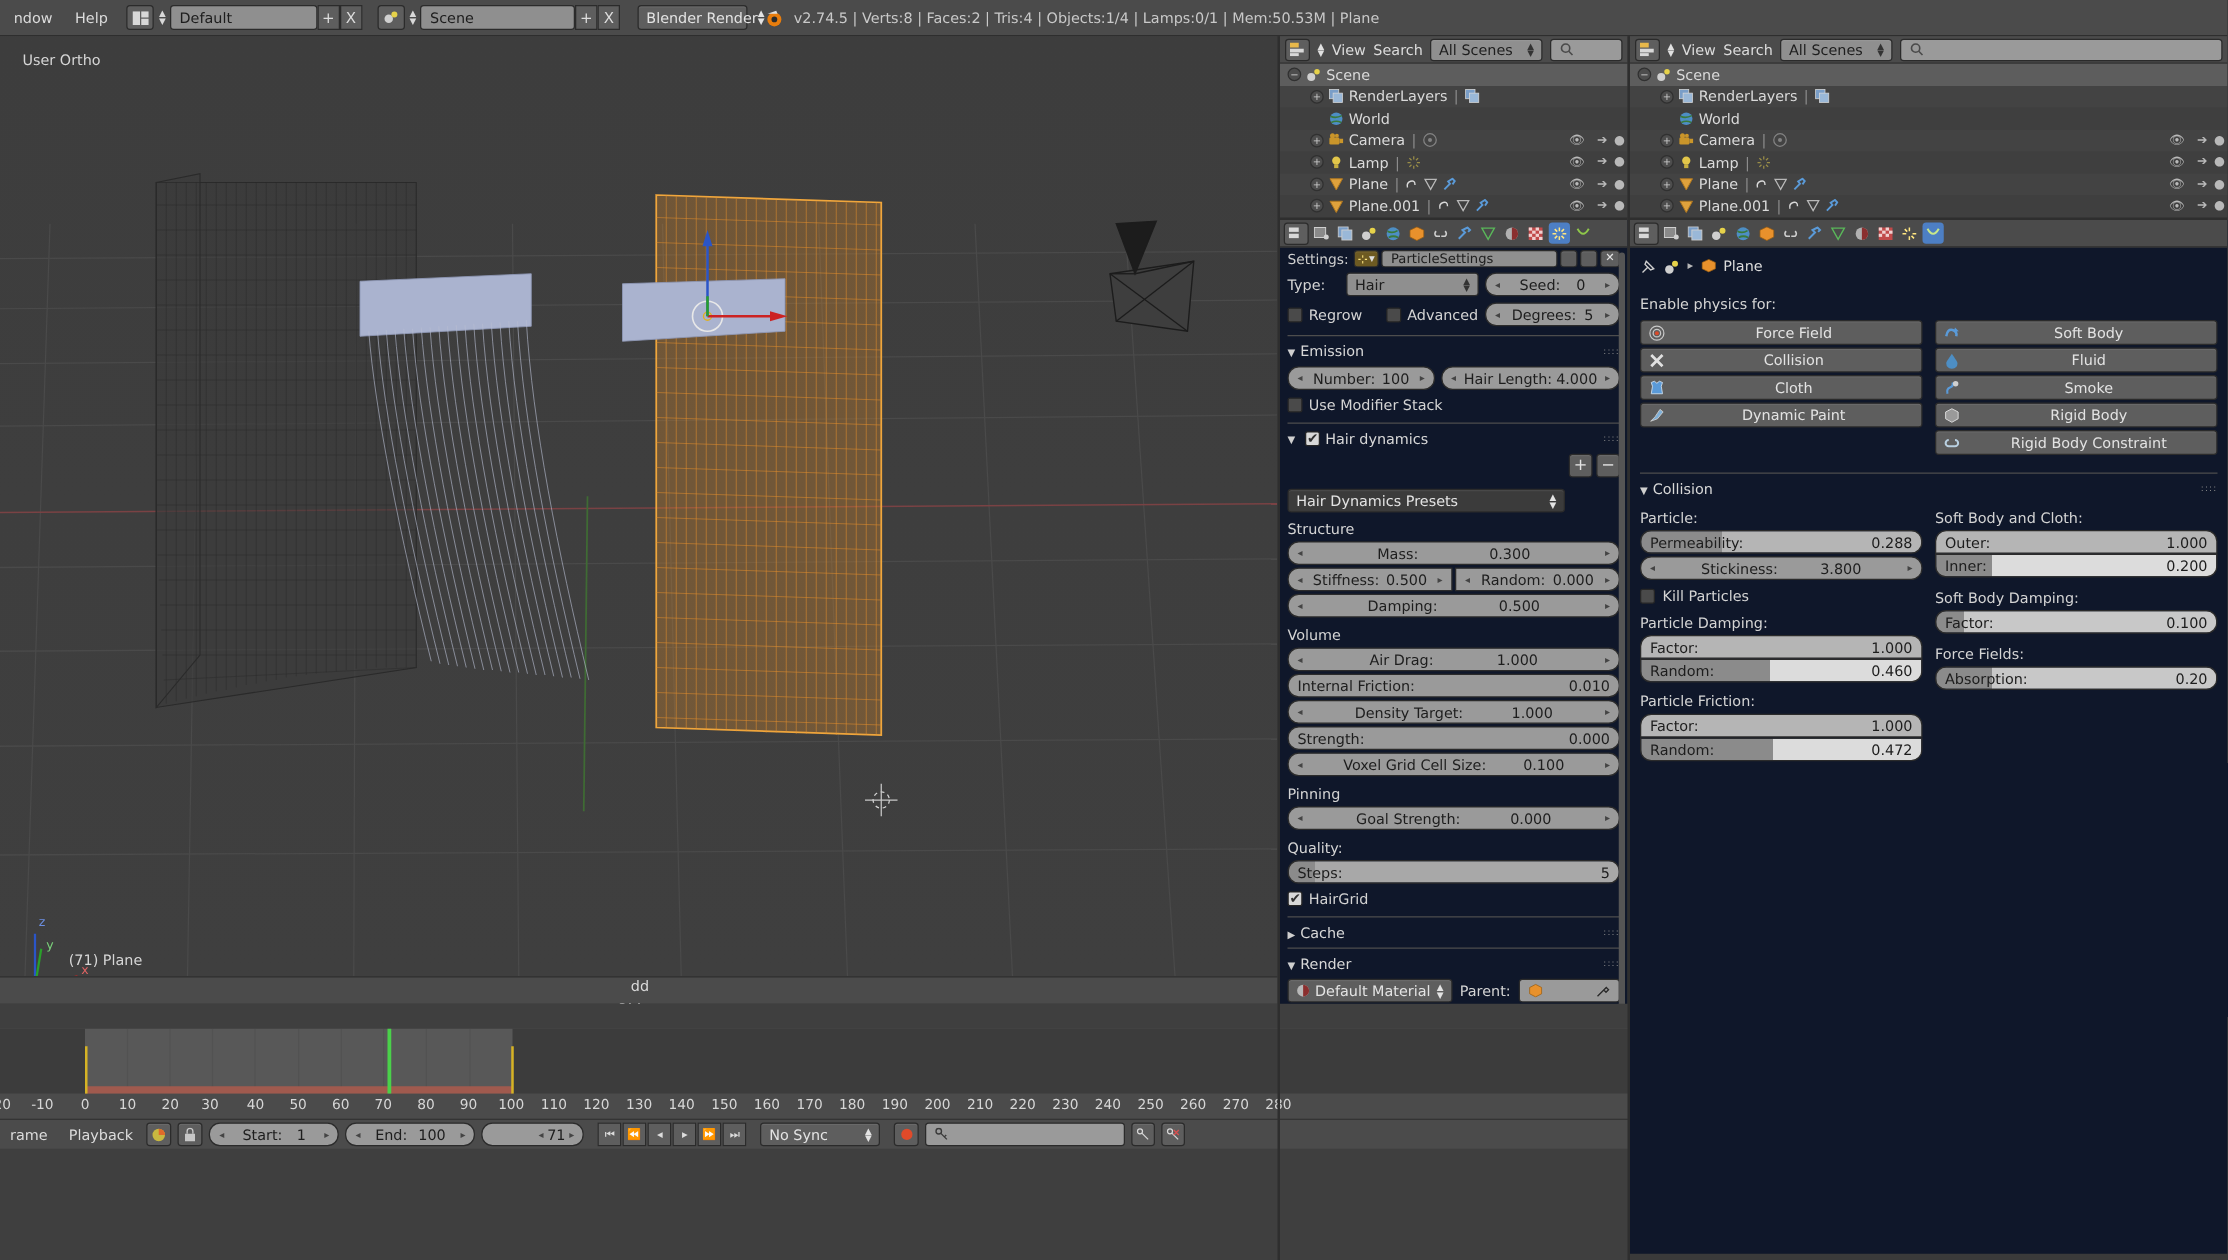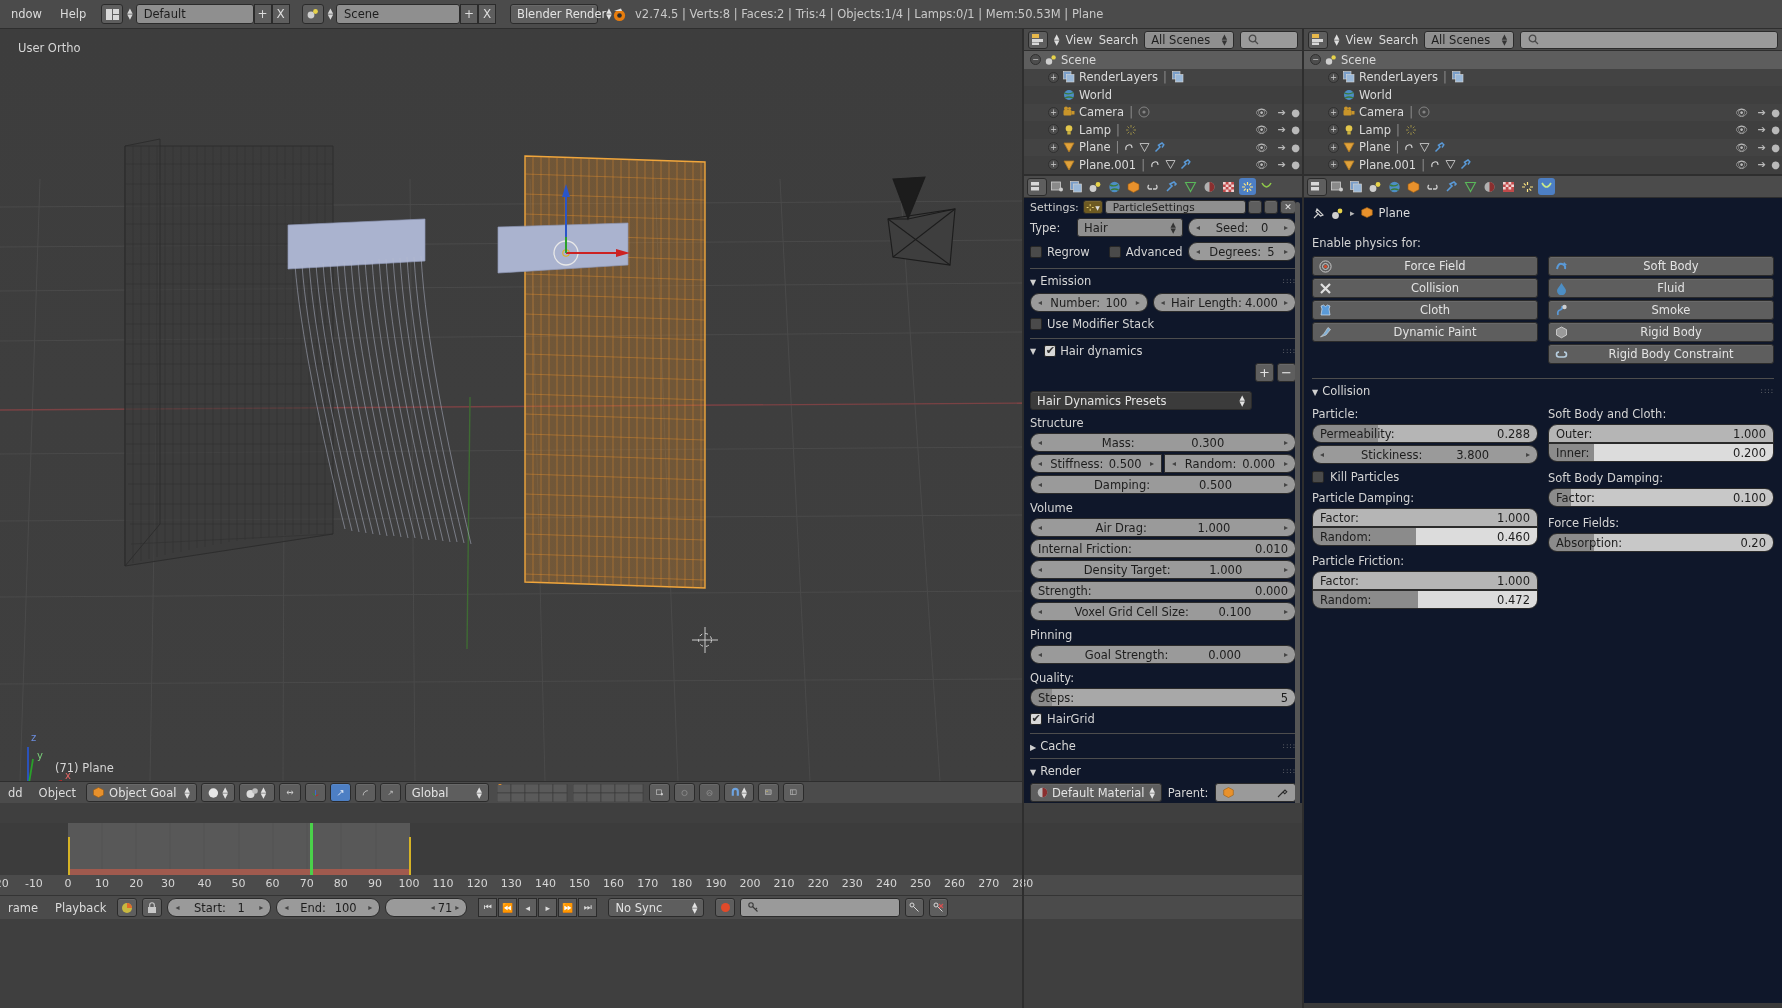--- a/index.html
+++ b/index.html
@@ -40,21 +40,21 @@
             display:flex; align-items:center; justify-content:center; font-size:12px; color:#ddd; }
   .spin{ display:flex; flex-direction:column; justify-content:center; line-height:6px;
          font-size:7px; color:#d8d8d8; margin-left:4px; }
   .verinfo{ color:#c9c9c9; font-size:11.5px; margin-left:8px; white-space:nowrap; }
 
   
   .viewport{ position:absolute; left:0; top:29px; width:1022px; height:752px; background:#3e3e3e; overflow:hidden; }
   .vp-label{ position:absolute; left:18px; top:12px; font-size:11.5px; color:#d6d6d6; }
   .vp-obj{ position:absolute; left:55px; top:732px; font-size:11.5px; color:#d6d6d6; }
   .vp-header{ position:absolute; left:0; top:781px; width:1022px; height:22px; background:#4b4b4b;
-              border-top:1px solid #2e2e2e; display:flex; align-items:center; gap:4px; padding-left:2px; }
+              border-top:1px solid #2e2e2e; display:flex; align-items:center; gap:4px; padding-left:2px;flex-direction:column; }
 
   
   .outliner{ position:absolute; background:#3f3f3f; }
   .ol-header{ height:22px; background:#4b4b4b; display:flex; align-items:center; gap:6px;
               padding:0 4px; border-bottom:1px solid #2e2e2e; }
   .ol-row{ height:17.5px; display:flex; align-items:center; font-size:11.5px; color:#dadada;
            padding-left:6px; position:relative; }
   .ol-row.sel{ background:#5d5d5d; }
   .ol-row.alt{ background:#434343; }
   .ol-eye{ position:absolute; font-size:10px; color:#b9b9b9; }

